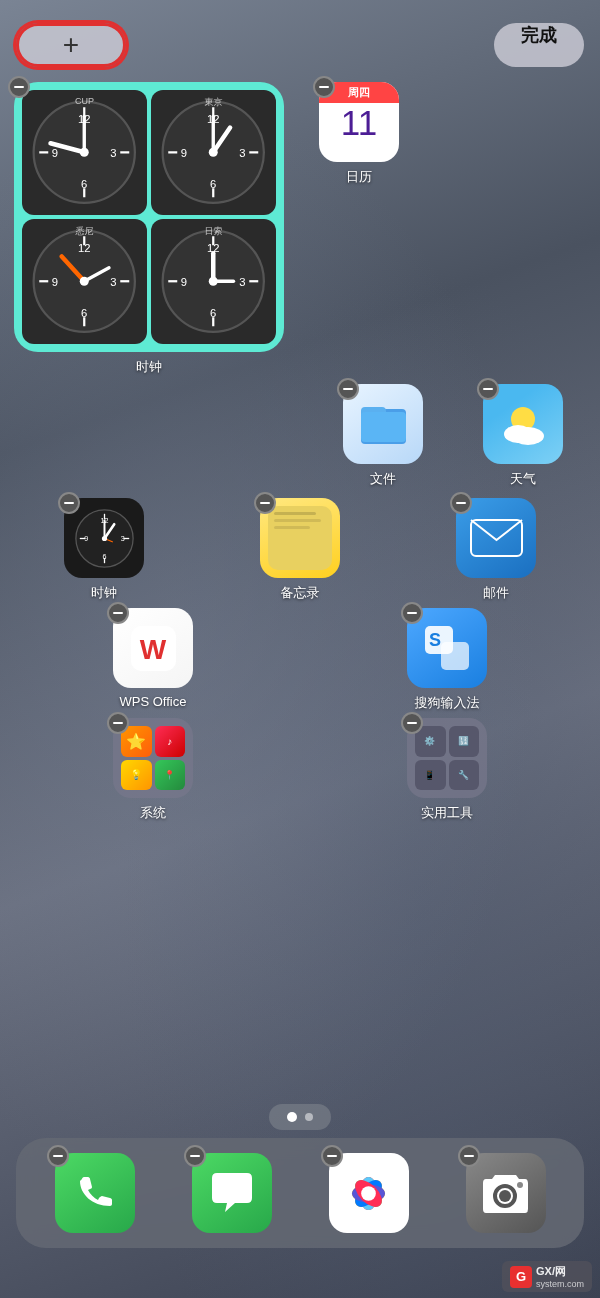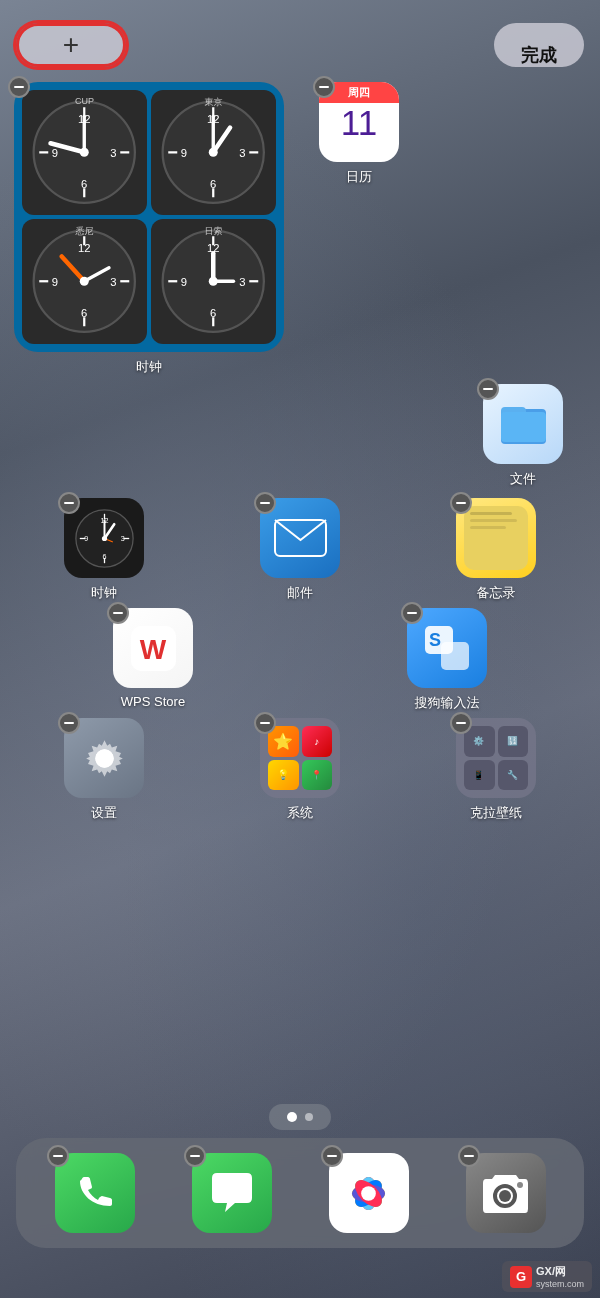--- a/index.html
+++ b/index.html
@@ -56,21 +56,21 @@
       box-shadow: 0 0 0 3px #e03030;
       cursor: pointer;
     }
 
     .done-btn {
       width: 90px;
       height: 44px;
       background: rgba(200,200,210,0.85);
       border-radius: 22px;
       display: flex;
-      align-items: flex-end;
+      align-items: flex-start;
       justify-content: center;
       font-size: 18px;
       font-weight: 600;
       color: #111;
       cursor: pointer;
     }
 
     .app-item {
       width: 130px;
       display: flex;
@@ -110,21 +110,21 @@
       font-size: 13px;
       color: white;
       text-align: right;
       text-shadow: 0 1px 3px rgba(0,0,0,0.7);
     }
 
     
     .widget-clock {
       width: 270px;
       height: 270px;
-      background: #0369a1;
+      background: #5eead4;
       border-radius: 24px;
       display: grid;
       grid-template-columns: 1fr 1fr;
       grid-template-rows: 1fr 1fr;
       gap: 4px;
       padding: 8px;
       position: relative;
     }
 
     .clock-face {
@@ -598,20 +598,33 @@
           <svg width="55" height="55" viewBox="0 0 55 55">
             <rect x="5" y="12" width="45" height="35" rx="4" fill="#4a9ee8"></rect>
             <rect x="5" y="10" width="25" height="12" rx="4" fill="#5ab0f0"></rect>
             <rect x="5" y="15" width="45" height="30" rx="4" fill="#5ab5f5"></rect>
           </svg>
         </div>
       </div>
       <div class="app-label">文件</div>
     </div>
 
+    <div class="app-item">
+      <div class="app-icon-wrap">
+        <div class="minus-badge"></div>
+        <div class="icon-weather">
+          <svg width="60" height="60" viewBox="0 0 60 60">
+            <circle cx="30" cy="25" r="12" fill="#ffdd44"></circle>
+            <ellipse cx="25" cy="40" rx="14" ry="9" fill="white"></ellipse>
+            <ellipse cx="35" cy="42" rx="16" ry="9" fill="white"></ellipse>
+          </svg>
+        </div>
+      </div>
+      <div class="app-label">天气</div>
+    </div>
   </div>
 
   <div class="app-row">
 
 
     <div class="app-item">
       <div class="app-icon-wrap">
         <div class="minus-badge"></div>
         <div style="width:80px;height:80px;background:#1a1a1a;border-radius:18px;display:flex;align-items:center;justify-content:center;">
           <svg width="65" height="65" viewBox="0 0 100 100">
@@ -632,58 +645,58 @@
             <circle cx="50" cy="50" r="4" fill="white"></circle>
           </svg>
         </div>
       </div>
       <div class="app-label">时钟</div>
     </div>
 
     <div class="app-item">
       <div class="app-icon-wrap">
         <div class="minus-badge"></div>
-        <div class="icon-mail">
-          <svg width="55" height="40" viewBox="0 0 55 40">
-            <rect x="2" y="2" width="51" height="36" rx="5" fill="none" stroke="white" stroke-width="2"></rect>
-            <polyline points="2,2 27.5,22 53,2" fill="none" stroke="white" stroke-width="2"></polyline>
-          </svg>
-        </div>
-      </div>
-      <div class="app-label">邮件</div>
-    </div>
-
-    <div class="app-item">
-      <div class="app-icon-wrap">
-        <div class="minus-badge"></div>
         <div class="icon-notes">
           <div style="background:#e8d060;flex:1;border-radius:10px;display:flex;flex-direction:column;padding:6px;gap:4px;">
             <div style="height:3px;background:rgba(0,0,0,0.15);border-radius:2px;width:80%;"></div>
             <div style="height:3px;background:rgba(0,0,0,0.1);border-radius:2px;width:90%;"></div>
             <div style="height:3px;background:rgba(0,0,0,0.1);border-radius:2px;width:70%;"></div>
           </div>
         </div>
       </div>
       <div class="app-label">备忘录</div>
+    </div>
+
+    <div class="app-item">
+      <div class="app-icon-wrap">
+        <div class="minus-badge"></div>
+        <div class="icon-mail">
+          <svg width="55" height="40" viewBox="0 0 55 40">
+            <rect x="2" y="2" width="51" height="36" rx="5" fill="none" stroke="white" stroke-width="2"></rect>
+            <polyline points="2,2 27.5,22 53,2" fill="none" stroke="white" stroke-width="2"></polyline>
+          </svg>
+        </div>
+      </div>
+      <div class="app-label">邮件</div>
     </div>
   </div>
 
   <div class="app-row">
 
     <div class="app-item">
       <div class="app-icon-wrap">
         <div class="minus-badge"></div>
         <div class="icon-wps">
           <svg width="55" height="55" viewBox="0 0 55 55">
             <rect x="5" y="5" width="45" height="45" rx="10" fill="white"></rect>
             <text x="27" y="38" text-anchor="middle" fill="#e03030" font-size="28" font-weight="900">W</text>
           </svg>
         </div>
       </div>
-      <div class="app-label">WPS Store</div>
+      <div class="app-label">WPS Office</div>
     </div>
 
 
     <div class="app-item">
       <div class="app-icon-wrap">
         <div class="minus-badge"></div>
         <div class="icon-sogou">
           <svg width="60" height="60" viewBox="0 0 60 60">
             <rect x="8" y="8" width="28" height="28" rx="5" fill="white" opacity="0.9"></rect>
             <rect x="24" y="24" width="28" height="28" rx="5" fill="white" opacity="0.7"></rect>
@@ -691,34 +704,20 @@
           </svg>
         </div>
       </div>
       <div class="app-label">搜狗输入法</div>
     </div>
 
   </div>
 
   <div class="app-row">
 
-    <div class="app-item">
-      <div class="app-icon-wrap">
-        <div class="minus-badge"></div>
-        <div class="icon-settings">
-          <svg width="55" height="55" viewBox="0 0 60 60">
-            <circle cx="30" cy="30" r="10" fill="white"></circle>
-
-            <path d="M30 10 L33 16 L36 14 L38 18 L44 16 L42 22 L48 24 L46 28 L50 30 L46 32 L48 36 L42 38 L44 44 L38 42 L36 46 L33 44 L30 50 L27 44 L24 46 L22 42 L16 44 L18 38 L12 36 L14 32 L10 30 L14 28 L12 24 L18 22 L16 16 L22 18 L24 14 L27 16 Z" fill="white" opacity="0.6"></path>
-            <circle cx="30" cy="30" r="10" fill="white"></circle>
-          </svg>
-        </div>
-      </div>
-      <div class="app-label">设置</div>
-    </div>
 
     <div class="app-item">
       <div class="app-icon-wrap">
         <div class="minus-badge"></div>
         <div class="icon-system">
           <div class="sys-mini" style="background:linear-gradient(135deg,#ff9500,#ff5e0a);">⭐</div>
           <div class="sys-mini" style="background:linear-gradient(135deg,#ff2d55,#c00);font-size:10px;color:white;">♪</div>
           <div class="sys-mini" style="background:linear-gradient(135deg,#ffd700,#ff9500);font-size:10px;">💡</div>
           <div class="sys-mini" style="background:linear-gradient(135deg,#34c759,#248a3d);font-size:9px;color:white;">📍</div>
         </div>
@@ -729,21 +728,21 @@
     <div class="app-item">
       <div class="app-icon-wrap">
         <div class="minus-badge"></div>
         <div class="icon-utility">
           <div class="util-mini" style="font-size:9px;color:white;">⚙️</div>
           <div class="util-mini" style="font-size:9px;color:white;">🔢</div>
           <div class="util-mini" style="font-size:9px;color:white;">📱</div>
           <div class="util-mini" style="font-size:9px;color:white;">🔧</div>
         </div>
       </div>
-      <div class="app-label">克拉壁纸</div>
+      <div class="app-label">实用工具</div>
     </div>
 
   </div>
 </div>
 
 <div class="page-indicator">
   <div class="page-dot active"></div>
   <div class="page-dot"></div>
 </div>
 

